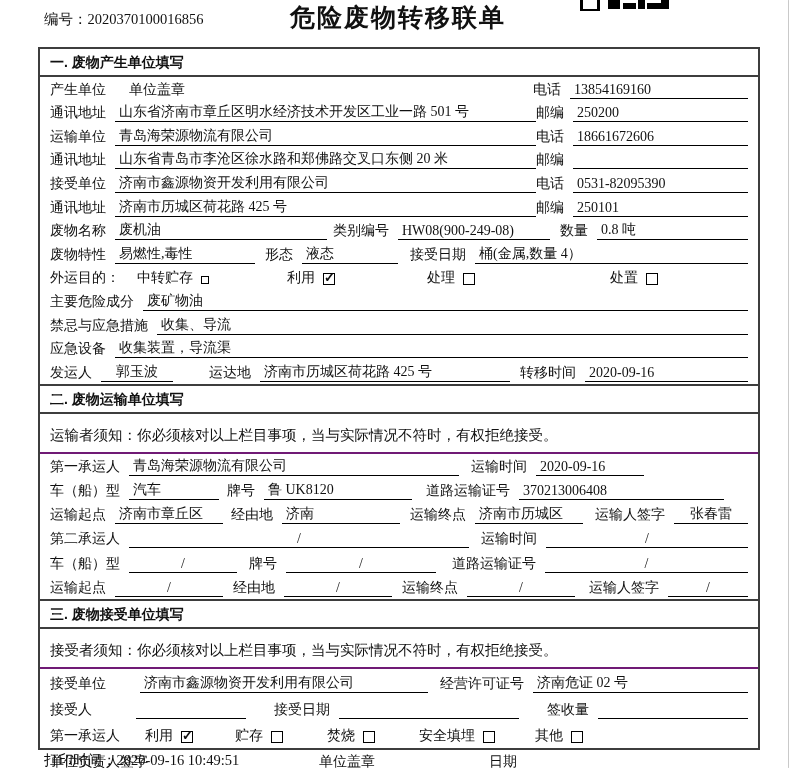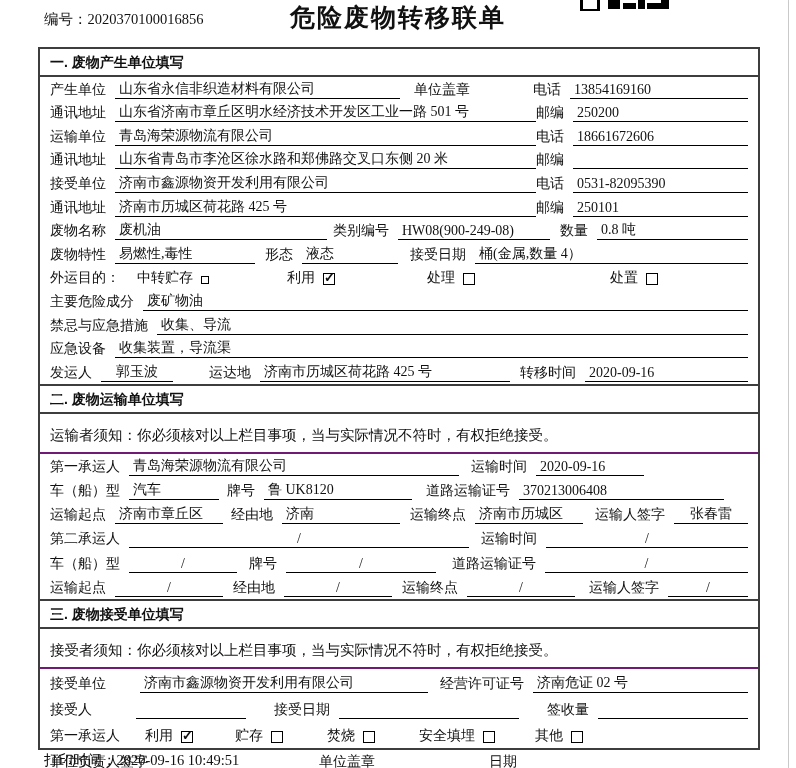--- a/index.html
+++ b/index.html
@@ -54,21 +54,20 @@
       <i style="left:83px;top:0;width:8px;height:9px"></i>
   </div>
 
   <div class="frame">
 
     <div class="sec s1">
       <div class="sec-head">一. 废物产生单位填写</div>
 
       <div class="row">
         <span class="lbl">产生单位</span>
-        <span class="val" style="width:285px">山东省永信非织造材料有限公司</span>
         <span class="lbl" style="margin-left:14px">单位盖章</span>
         <span class="lbl" style="margin-left:auto">电话</span>
         <span class="val" style="width:178px">13854169160</span>
       </div>
 
       <div class="row">
         <span class="lbl">通讯地址</span>
         <span class="val" style="width:428px">山东省济南市章丘区明水经济技术开发区工业一路 501 号</span>
         <span class="lbl" style="margin-left:auto">邮编</span>
         <span class="val" style="width:178px">250200</span>

